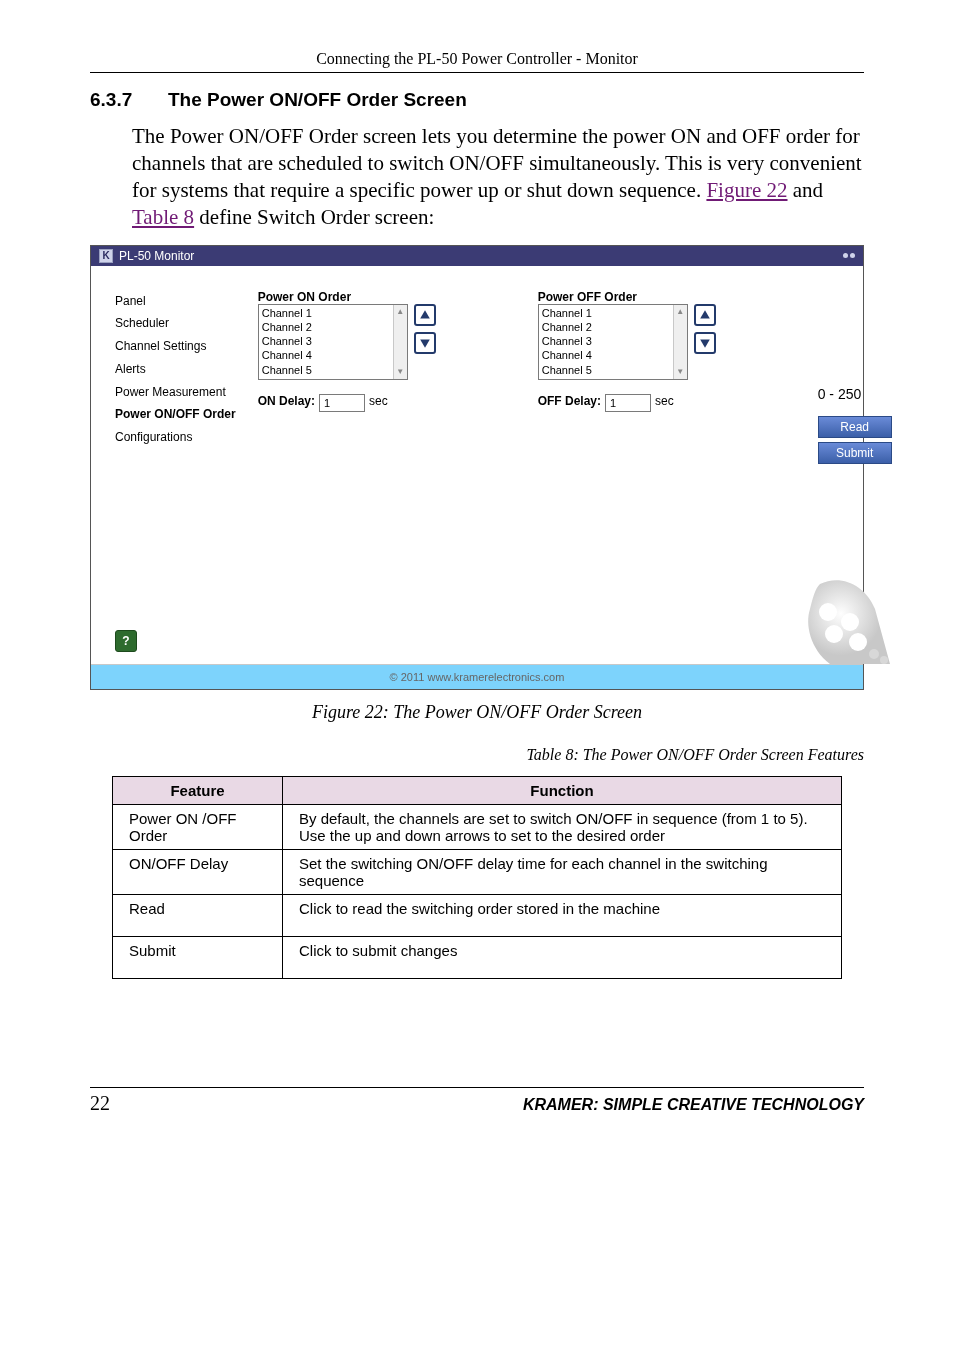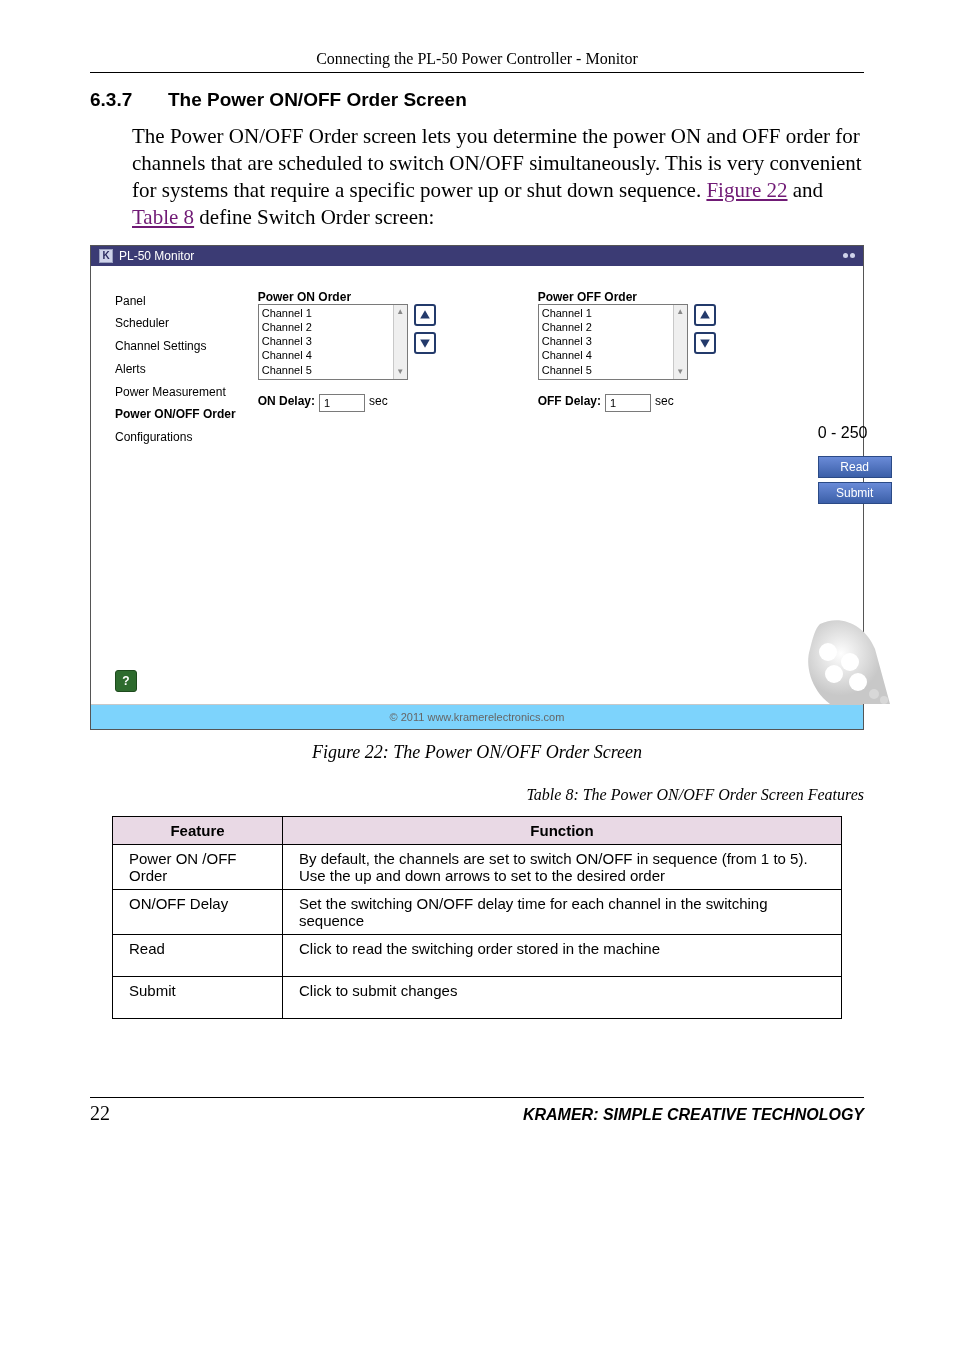--- a/index.html
+++ b/index.html
@@ -184,21 +184,21 @@
     vertical-align: top;
     text-align: left;
   }
   table.feature-table th {
     background: #e9d9e5;
     text-align: center;
     font-weight: bold;
   }
   table.feature-table td.feature-cell { width: 170px; height: 42px;}
   .page-footer {
-    margin-top: 78px;
+    margin-top: 108px;
     border-top: 1px solid #000;
     padding-top: 4px;
     display: flex;
     justify-content: space-between;
     align-items: baseline;
   }
   .page-number { font-size: 20px; }
   .footer-tag {
     font-family: Arial, Helvetica, sans-serif;
     font-size: 16px;
@@ -315,21 +315,21 @@
             </div>
             <div class="delay-row">
               <b>OFF Delay:</b>
               <input class="delay-input" value="1" style="">
               <span>sec</span>
             </div>
           </div>
 
           <div style="flex:1;position:relative;">
             <div style="height:96px;"></div>
-            <div style="font-size:16px;margin-top:38px;">0 - 250</div>
+            <div style="font-size:14px;">0 - 250</div>
             <div class="btn-col">
               <div class="action-btn">Read</div>
               <div class="action-btn">Submit</div>
             </div>
           </div>
         </div>
 
         <div class="app-lower">
           <svg class="corner-art" width="110" height="100">
             <defs>

